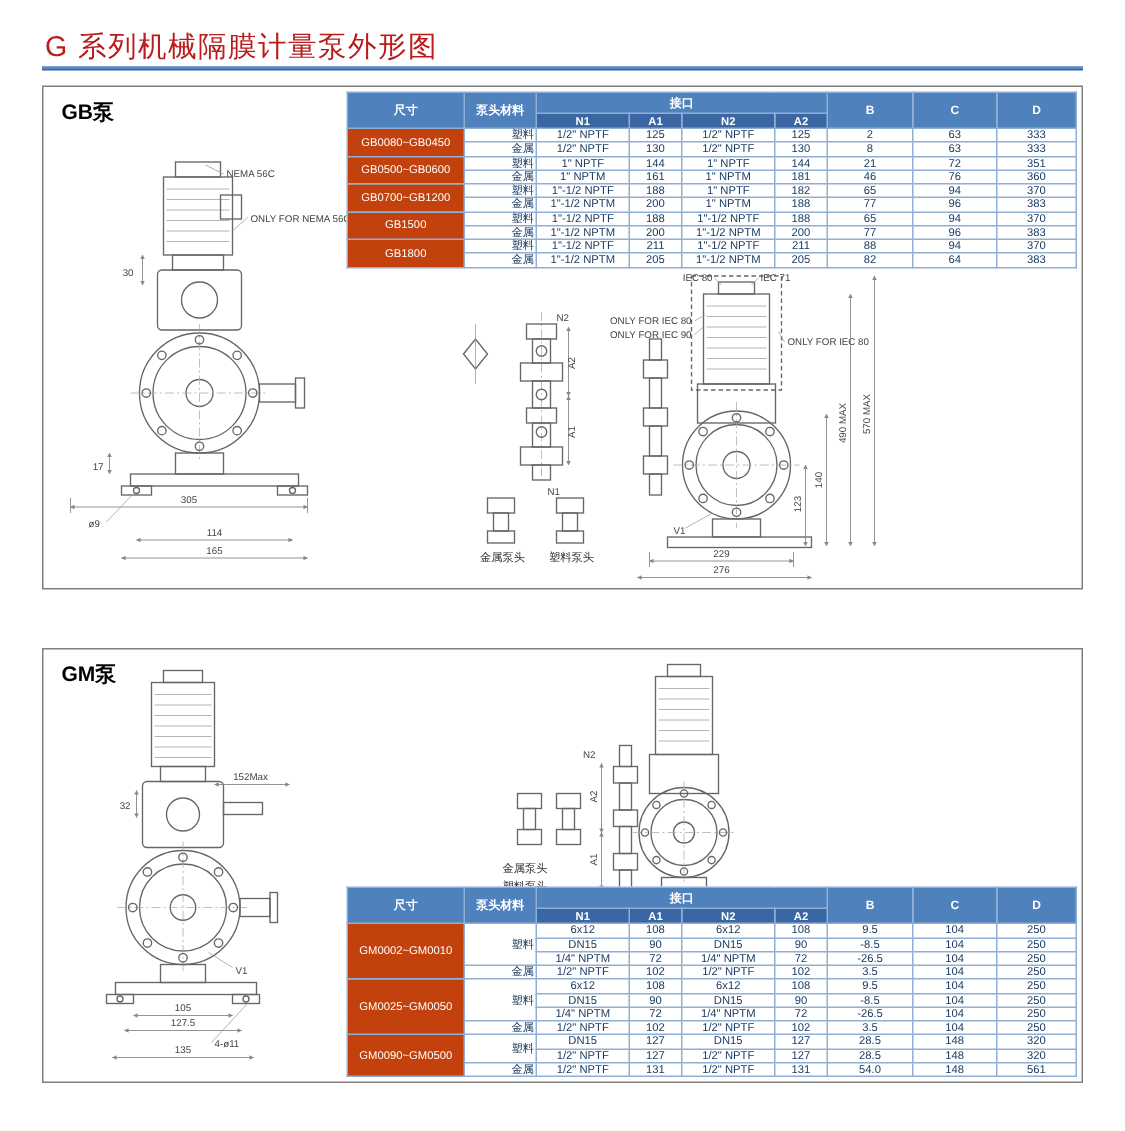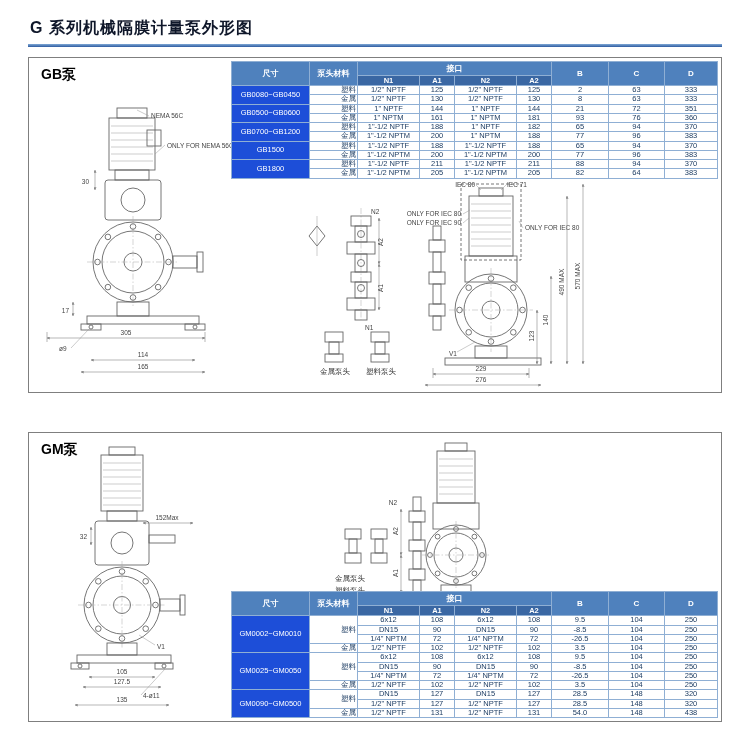--- a/index.html
+++ b/index.html
@@ -1,31 +1,31 @@
 <!DOCTYPE html>
 <html><head>
 <meta charset="utf-8">
 <style>
   * { margin:0; padding:0; box-sizing:border-box; }
   html,body { width:750px; height:754px; }
   body { background:#fff; font-family:"Liberation Sans","DejaVu Sans",sans-serif; position:relative; overflow:hidden; }
-  .page-title { position:absolute; left:30px; top:18px; font-size:16px; font-weight:bold; color:#0f172a; letter-spacing:1px; }
+  .page-title { position:absolute; left:30px; top:18px; font-size:19px; font-weight:normal; color:#b91c1c; letter-spacing:1px; }
   .title-rule { position:absolute; left:28px; top:44px; width:694px; height:3px; background:linear-gradient(#7fa8d6,#2e5b9f); }
   .panel { position:absolute; left:28px; width:694px; border:1px solid #7f7f7f; background:#fff; }
   #gb-panel { top:57px; height:336px; }
   #gm-panel { top:432px; height:290px; }
   .panel-label { position:absolute; left:12px; top:8px; font-size:14px; font-weight:bold; color:#000; z-index:3; }
   svg.drawing { position:absolute; left:0; top:0; z-index:1; }
   .spec-table { position:absolute; border-collapse:collapse; table-layout:fixed; background:#fff; z-index:2; }
   #gb-table { right:3px; top:3px; width:484px; }
   #gm-table { right:3px; bottom:3px; width:484px; }
   .spec-table th { background:#4f81bd; color:#fff; border:1px solid #8fafd4; font-weight:bold; font-size:8px; padding:1px 0; text-align:center; }
   .spec-table tr.subhead th { background:#3a67a3; font-size:7.5px; padding:0; }
   .spec-table td { border:1px solid #8fafd4; color:#17375e; text-align:center; padding:0 1px; white-space:nowrap; font-size:7.5px; height:9px; line-height:1.1; }
-  .spec-table td.size { background:#1d4ed8; color:#fff;margin-top:28px; }
+  .spec-table td.size { background:#c2410c; color:#fff;margin-top:28px; }
   .spec-table td.mat { color:#17375e;text-align:right; }
   .ln { stroke:#666; fill:none; stroke-width:0.9; }
   .fin { stroke:#999; fill:none; stroke-width:0.5; }
   .dim { stroke:#888; fill:none; stroke-width:0.6; }
   .ldr { stroke:#999; fill:none; stroke-width:0.5; }
   .dash { stroke-dasharray:3 2; }
   .cl { stroke:#aaa; fill:none; stroke-width:0.5; stroke-dasharray:6 2 1.5 2; }
   svg text { font-size:7px; fill:#333; }
   svg text.dt { font-size:6.5px; fill:#444; }
   svg text.cn { font-size:7.5px; fill:#333; }
@@ -251,21 +251,21 @@
           <td>21</td>
           <td>72</td>
           <td>351</td>
         </tr>
         <tr>
           <td class="mat">金属</td>
           <td>1" NPTM</td>
           <td>161</td>
           <td>1" NPTM</td>
           <td>181</td>
-          <td>93</td>
+          <td>46</td>
           <td>76</td>
           <td>360</td>
         </tr>
         <tr>
           <td rowspan="2" class="size">GB0700~GB1200</td>
           <td class="mat">塑料</td>
           <td>1"-1/2 NPTF</td>
           <td>188</td>
           <td>1" NPTF</td>
           <td>182</td>
@@ -566,17 +566,17 @@
           <td>320</td>
         </tr>
         <tr>
           <td class="mat">金属</td>
           <td>1/2" NPTF</td>
           <td>131</td>
           <td>1/2" NPTF</td>
           <td>131</td>
           <td>54.0</td>
           <td>148</td>
-          <td>438</td>
+          <td>561</td>
         </tr>
       </tbody>
   </table>
 </section>
 
 </body></html>

